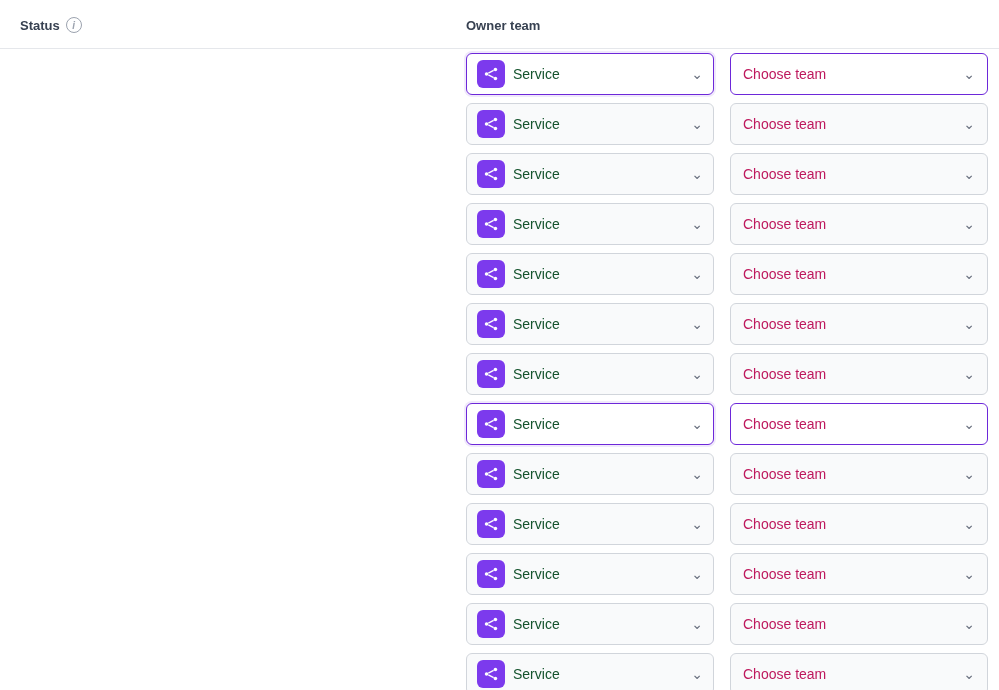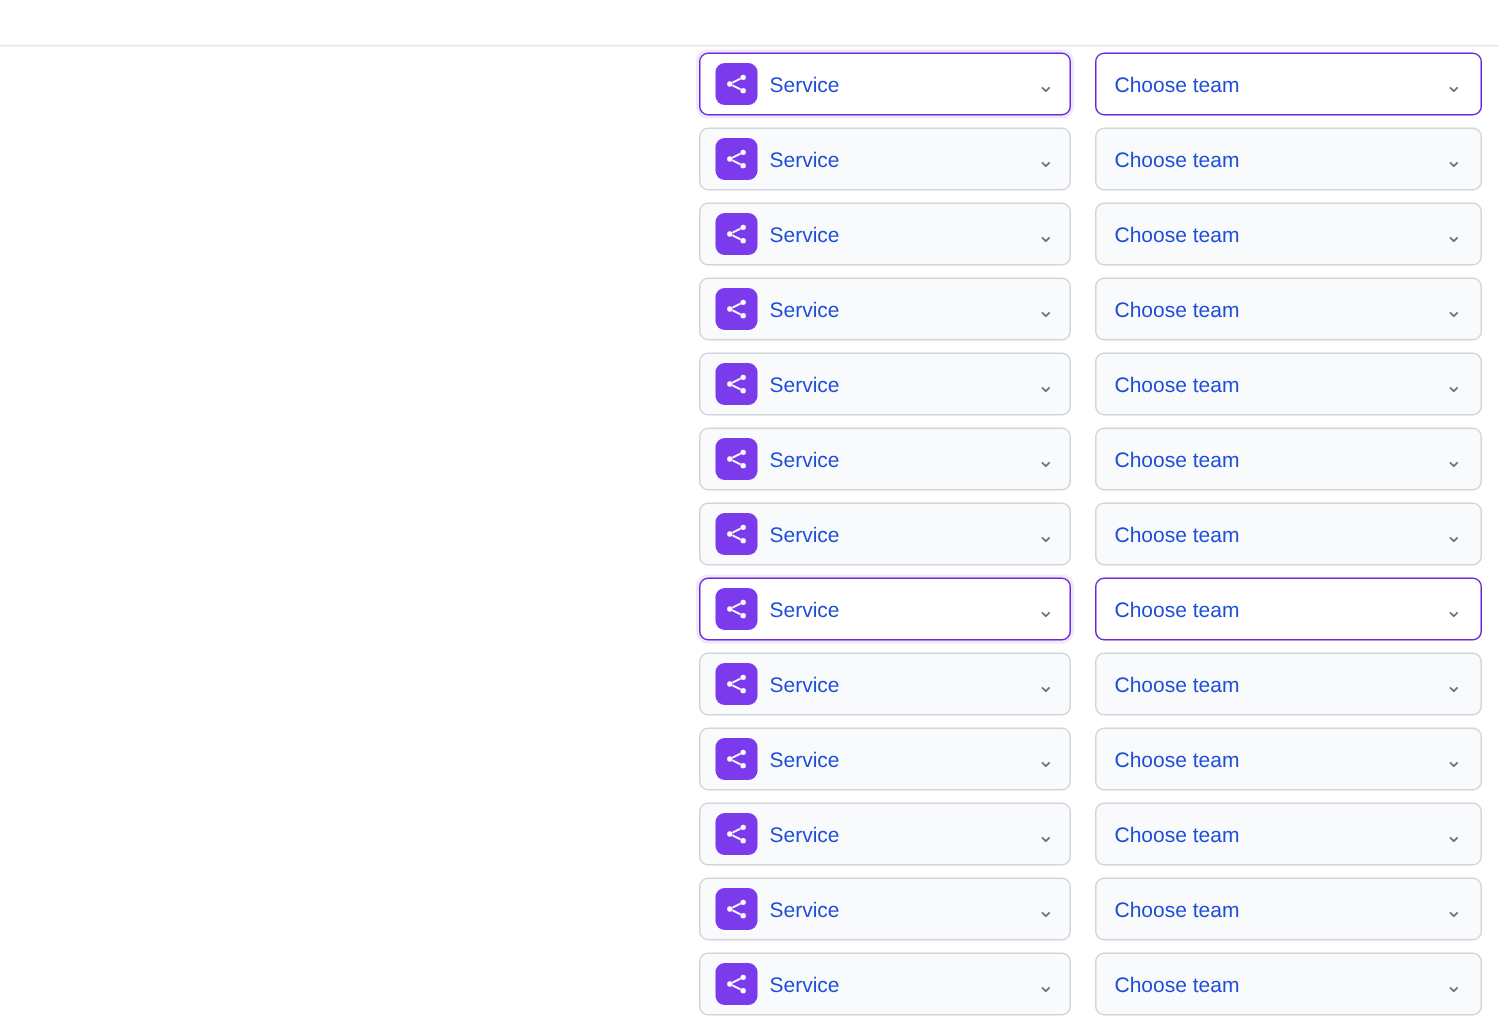--- a/index.html
+++ b/index.html
@@ -63,21 +63,21 @@
       justify-content: center;
       flex-shrink: 0;
     }
     .service-icon svg {
       width: 16px;
       height: 16px;
     }
     .select-label {
       flex: 1;
       font-size: 14px;
-      color: #1d4ed8;
+      color: #14532d;
     }
     .chevron-icon {
       color: #6b7280;
       font-size: 11px;
     }
     .owner-select-box {
       display: flex;
       align-items: center;
       border: 1px solid #d1d5db;
       border-radius: 6px;
@@ -88,21 +88,21 @@
       height: 42px;
       gap: 8px;
     }
     .owner-select-box.active {
       background: #ffffff;
       border-color: #6d28d9;
     }
     .owner-label {
       flex: 1;
       font-size: 14px;
-      color: #1d4ed8;
+      color: #be185d;
     }
     .layout {
       width: 999px;
       height: 690px;
       display: flex;
       flex-direction: column;
       overflow: hidden;
     }
     .header-bar {
       display: flex;
@@ -140,20 +140,27 @@
       background: #c4c4c4;
       border-radius: 4px;
     }
   </style>
 </head>
 <body>
 
 <div class="layout">
 
   <div class="header-bar">
+    <div class="h-status">
+      <span class="header-label">Status</span>
+      <span class="info-icon" title="Info">i</span>
+    </div>
+    <div class="h-owner">
+      <span class="header-label">Owner team</span>
+    </div>
   </div>
 
   <div class="body-area" id="rows-container">
   <div class="row-item" style="padding: 4px 20px; display: flex; flex-direction: row; align-items: center; gap: 16px;">
         <div style="flex: 0 0 430px;"></div>
         <div style="flex: 0 0 248px;">
           <div class="select-box active">
             <div class="service-icon">
               <svg viewBox="0 0 18 18" fill="none" xmlns="http://www.w3.org/2000/svg">
     <circle cx="4" cy="9" r="2" fill="white"></circle>

